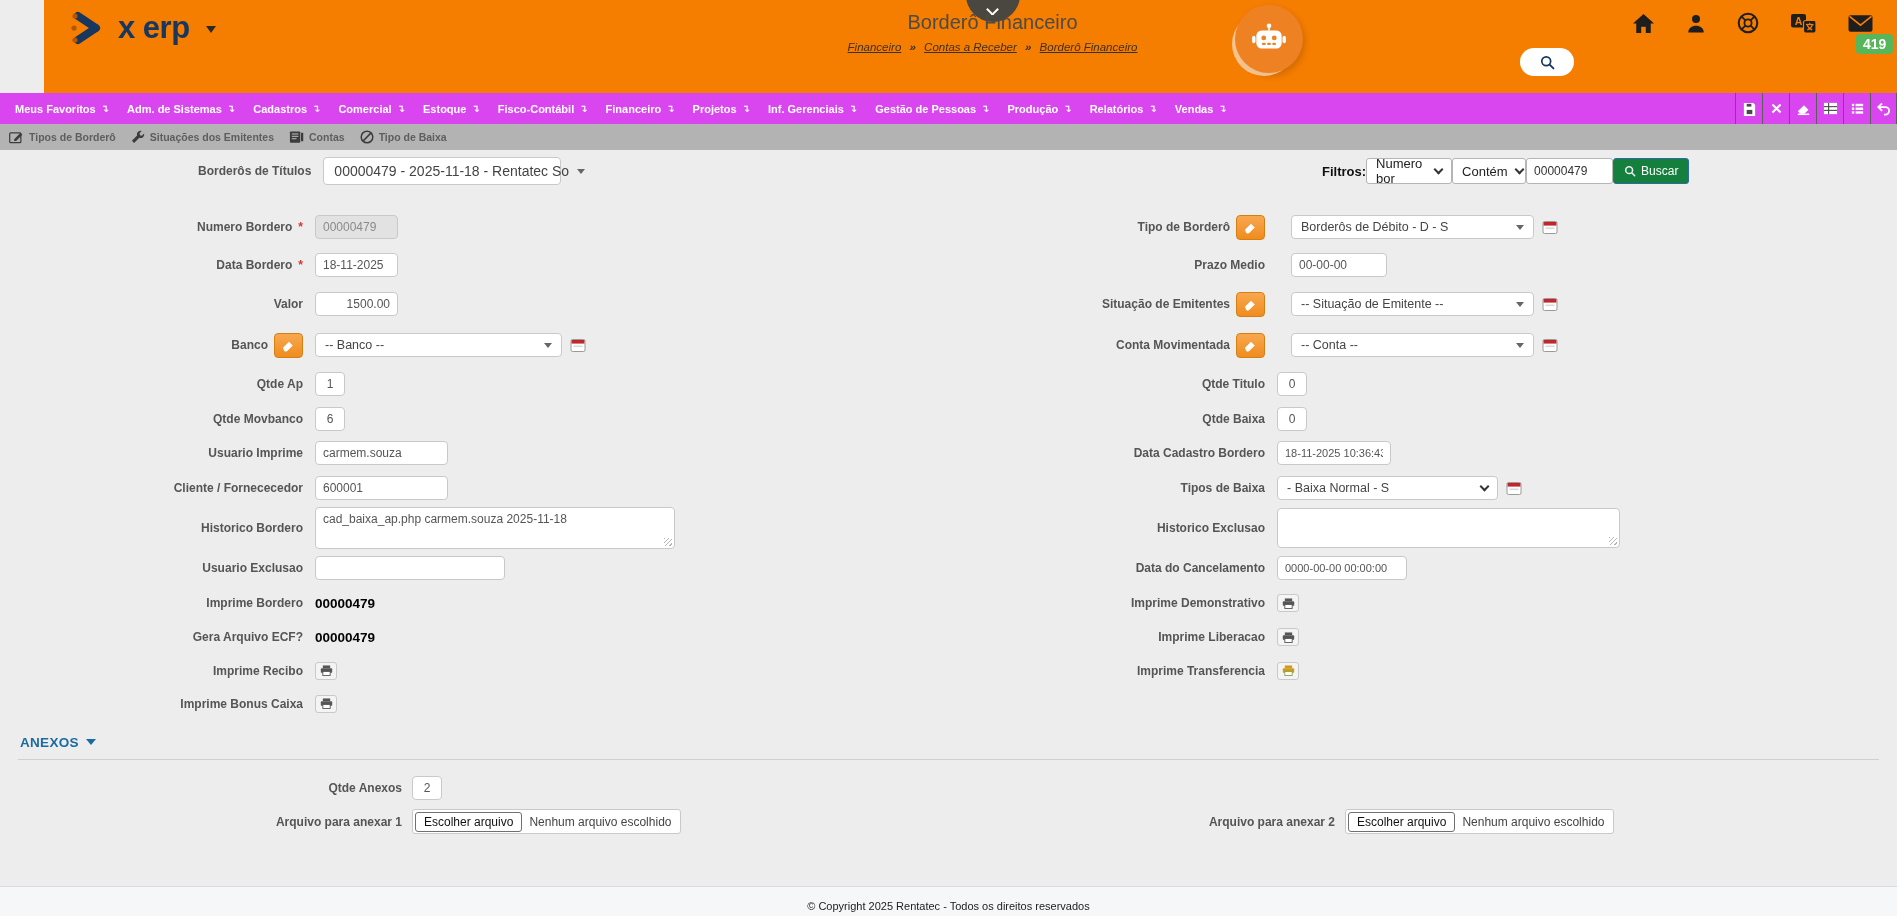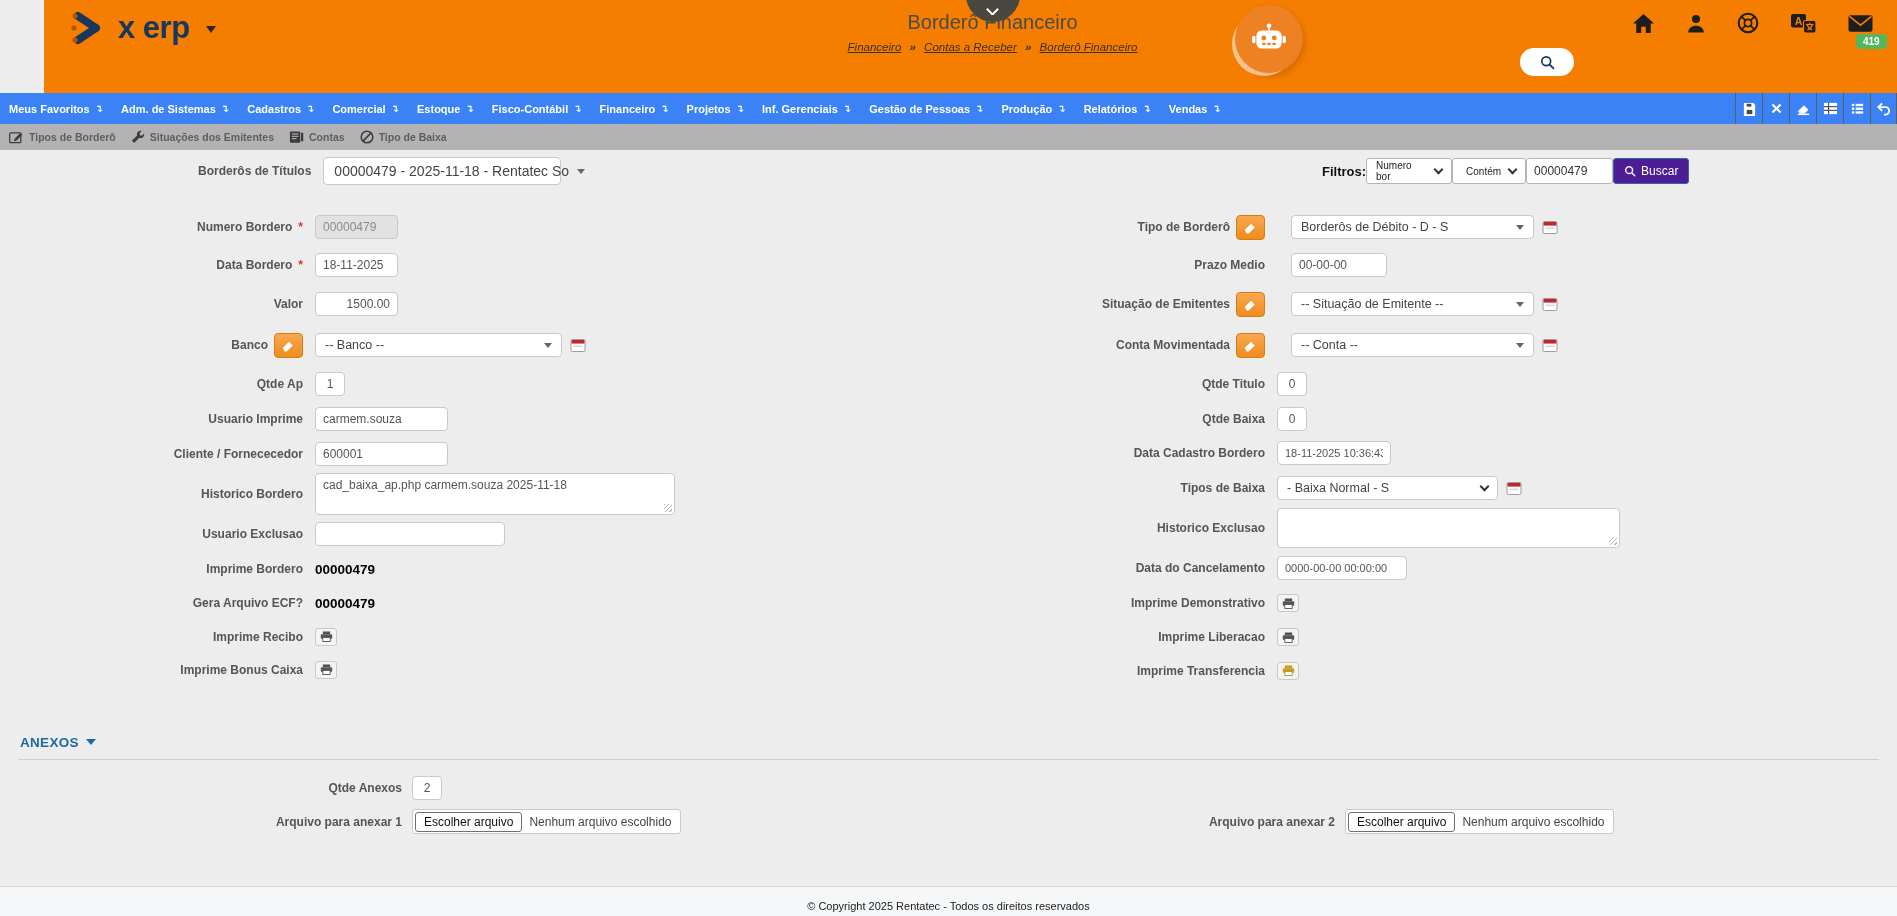--- a/index.html
+++ b/index.html
@@ -16,45 +16,45 @@
   .title-wrap { position:absolute; left:0; right:0; top:11px; text-align:center; }
   .page-title { font-size:20px; font-weight:400; color:#4c4b44; }
   .breadcrumb { margin-top:7px; font-size:11.5px; font-style:italic; color:#3a3126; }
   .breadcrumb a { color:#3a3126; text-decoration:underline; margin:0 5px; cursor:pointer; }
   .breadcrumb .sep { font-weight:bold; }
   .robot { position:absolute; left:1191px; top:5px; width:68px; height:68px; border-radius:50%; border:none; background:#ee8122; box-shadow:-5px 5px 0 -2px rgba(255,255,255,0.55), 2px 3px 6px rgba(0,0,0,0.15); cursor:pointer; display:flex; align-items:center; justify-content:center; }
   .search-pill { position:absolute; left:1476px; top:48px; width:54px; height:28px; border-radius:14px; background:#fff; display:flex; align-items:center; justify-content:center; cursor:pointer; }
   .top-icons { position:absolute; right:16px; top:12px; display:flex; align-items:center; gap:31px; }
   .tico { background:none; border:none; cursor:pointer; display:flex; align-items:center; }
   .mail-wrap { position:relative; }
-  .mail-badge { position:absolute; left:8px; top:20px; background:#57b65b; color:#fff; font-size:10px; font-weight:bold; padding:2px 7px; border-radius:4px; }
+  .mail-badge { position:absolute; left:8px; top:20px; background:#57b65b; color:#fff; font-size:14px; font-weight:bold; padding:2px 7px; border-radius:4px; }
 
   
-  .menubar { position:absolute; left:0; top:93px; width:1897px; height:31px; background:#3b82f6; display:flex; align-items:stretch; z-index:4; }
+  .menubar { position:absolute; left:0; top:93px; width:1897px; height:31px; background:#d946ef; display:flex; align-items:stretch; padding-left:6px; z-index:4; }
   .mitem { display:flex; align-items:center; gap:5px; padding:0 9px; color:#fff; font-size:11px; font-weight:600; cursor:pointer; white-space:nowrap; }
   .mitem .arrow { font-size:10px; opacity:.95; }
   .micons { margin-left:auto; display:flex; }
   .mcell { width:27px; display:flex; align-items:center; justify-content:center; border-left:1px solid #5d5d5d; cursor:pointer; }
   .mcell:last-child { border-right:1px solid #5d5d5d; }
 
   
   .subtoolbar { position:absolute; left:0; top:124px; width:1897px; height:26px; background:#b3b3b3; display:flex; align-items:center; gap:15px; padding-left:9px; z-index:3; }
   .titem { display:flex; align-items:center; gap:5px; color:#5e5e5e; font-size:10.5px; font-weight:700; cursor:pointer; white-space:nowrap; }
 
   
   .filter-left { position:absolute; left:198px; top:157px; display:flex; align-items:center; gap:12px; }
   .flabel-txt { font-size:12px; font-weight:700; color:#555; }
   .fdrop { width:238px; height:28px; background:#fff; border:1px solid #c9c9c9; border-radius:4px; display:flex; align-items:center; justify-content:space-between; padding:0 10px; font-size:14px; color:#444; cursor:pointer; white-space:nowrap; }
   .filter-right { position:absolute; left:1322px; top:158px; display:flex; align-items:center; }
   .filtros-lab { font-size:13px; font-weight:800; color:#101010; }
-  .nsel { height:26px; border:1px solid #b5b5b5; border-radius:3px; background:#fff; display:flex; align-items:center; justify-content:flex-end; padding:0 9px; font-size:10px; color:#222; cursor:pointer; }
+  .nsel { height:26px; border:1px solid #b5b5b5; border-radius:3px; background:#fff; display:flex; align-items:center; justify-content:flex-start; padding:0 9px; font-size:13px; color:#222; cursor:pointer; }
   .nsel.w86 { width:86px; } .nsel.w72 { width:74px; }
   .chevcss { width:7px; height:7px; border-right:2px solid #333; border-bottom:2px solid #333; transform:rotate(45deg); margin-top:-4px; margin-left:8px; flex:0 0 auto; }
   .ninp { width:87px; height:26px; border:1px solid #b5b5b5; border-radius:3px; padding:0 7px; font-size:12px; color:#333; font-family:inherit; }
-  .buscar { height:26px; background:#4c1d95; border:1px solid #2f6aa6; border-radius:3px; color:#fff; font-size:12px; display:flex; align-items:center; gap:5px; padding:0 10px; cursor:pointer; font-family:inherit; }
+  .buscar { height:26px; background:#15803d; border:1px solid #2f6aa6; border-radius:3px; color:#fff; font-size:12px; display:flex; align-items:center; gap:5px; padding:0 10px; cursor:pointer; font-family:inherit; }
 
   
   .form-left  { position:absolute; left:0; top:208px; width:948px; }
   .form-right { position:absolute; left:948px; top:208px; width:949px; }
   .frow { display:flex; align-items:center; }
   .h38{height:38px}.h40{height:40px}.h42{height:42px}.h36{height:36px}.h34{height:34px}.h44{height:44px}.h33{height:33px}
   .flabel   { flex:0 0 315px; display:flex; justify-content:flex-end; align-items:center; gap:6px; padding-right:12px; font-size:12px; font-weight:700; color:#555; text-align:right; }
   .form-right .flabel { flex:0 0 329px; }
   .fctrl { display:flex; align-items:center; gap:8px; flex:1; }
   .req { color:#df332e; font-weight:800; }
@@ -419,20 +419,28 @@
   <div class="frow h36">
     <div class="flabel">
         <span>Qtde Ap</span>
       </div>
     <div class="fctrl">
         <input class="inp w28 c" value="1" style="">
       </div>
   </div>
   <div class="frow h34">
     <div class="flabel">
+        <span>Qtde Movbanco</span>
+      </div>
+    <div class="fctrl">
+        <input class="inp w28 c" value="6" style="">
+      </div>
+  </div>
+  <div class="frow h34">
+    <div class="flabel">
         <span>Usuario Imprime</span>
       </div>
     <div class="fctrl">
         <input class="inp w133" value="carmem.souza" style="">
       </div>
   </div>
   <div class="frow h36">
     <div class="flabel">
         <span>Cliente / Fornececedor</span>
       </div>

